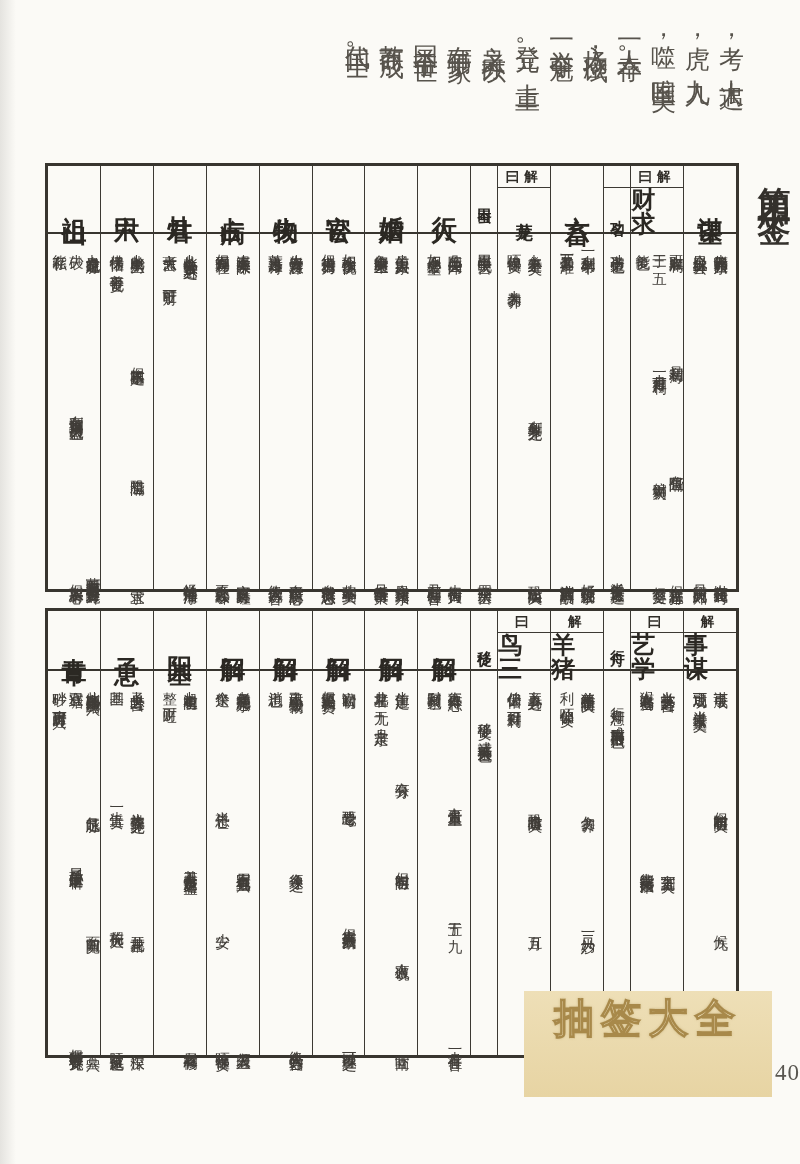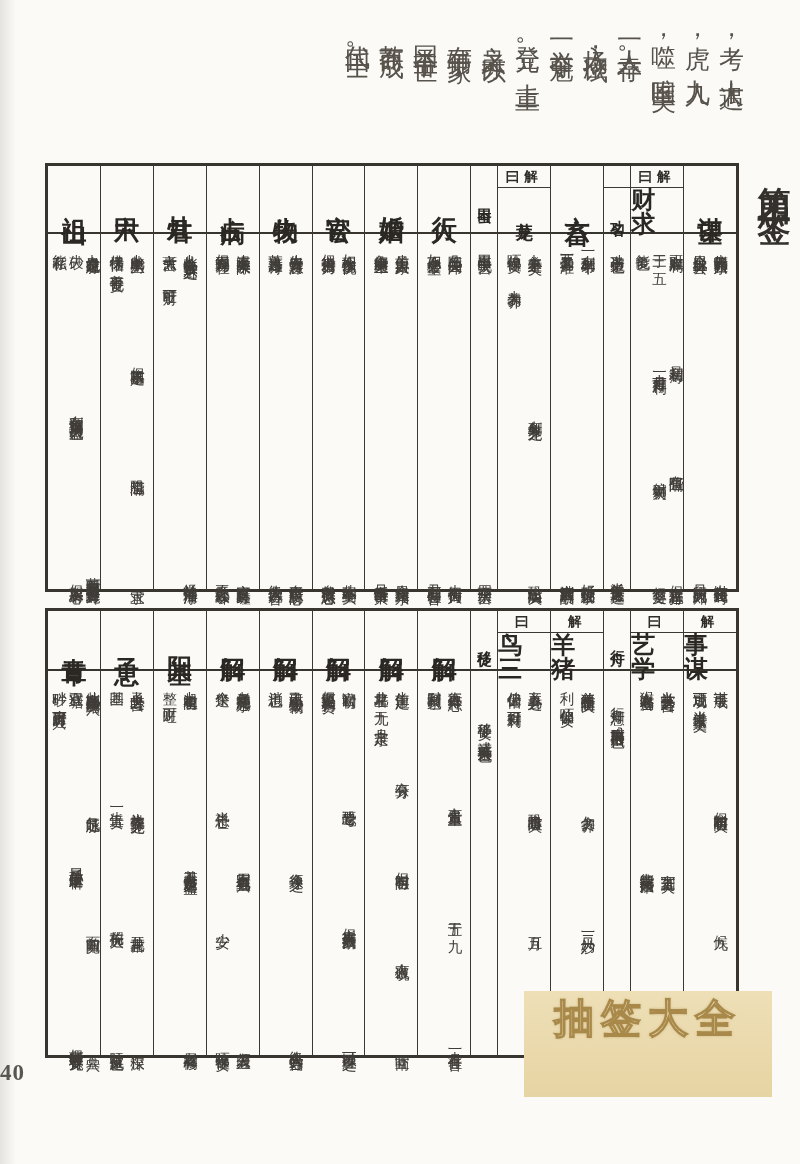--- a/index.html
+++ b/index.html
@@ -59,22 +59,22 @@
     padding:9px 3px;box-sizing:border-box;min-height:0;
   }
   .lane{
     writing-mode:vertical-rl;text-orientation:mixed;
     display:flex;justify-content:space-between;
     font-size:14.5px;letter-spacing:1px;line-height:1.15;color:#403d38;
   }
   .lane .seg{display:block;}
   
   .pagenum{
-    position:absolute;top:1060px;left:0;right:0;text-align:left;
-    font-size:23px;color:#595650;letter-spacing:1px;font-weight:bold;
+    position:absolute;top:1060px;left:0;right:0;text-align:right;
+    font-size:23px;color:#595650;letter-spacing:1px;
   }
   
   .watermark{
     position:absolute;left:524px;top:991px;width:248px;height:106px;
     background:linear-gradient(180deg,#eedfb7,#e7d4a3);
     display:flex;align-items:flex-start;justify-content:center;z-index:5;
   }
   .watermark span{
     font-size:40px;font-weight:700;letter-spacing:7px;
     color:#f2e6c3;-webkit-text-stroke:1.2px #a8894a;

